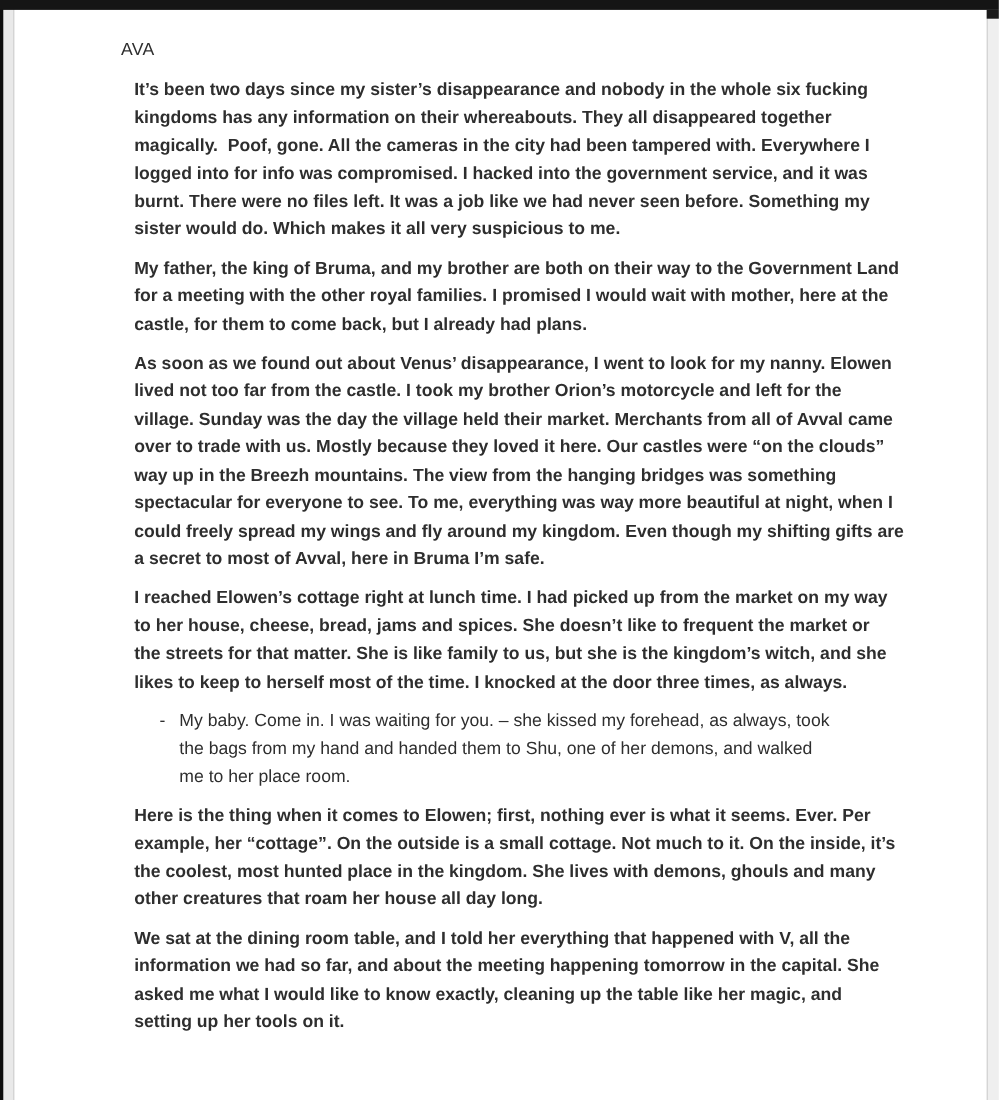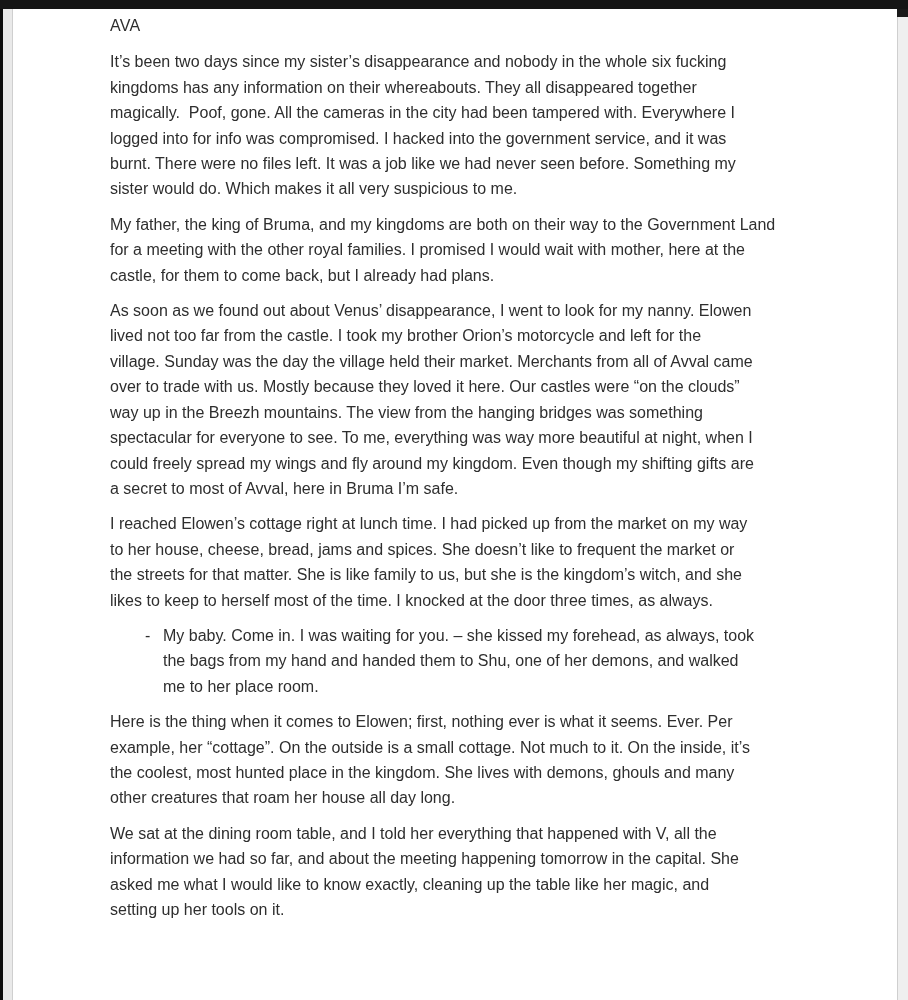--- a/index.html
+++ b/index.html
@@ -48,35 +48,36 @@
     width: 11px;
     margin-left: -1px;
     height: 8px;
     margin-top: 9px;
     background: var(--scroll-thumb, #1a1a1a);
   }
   .page {
     position: absolute;
     left: 110px;
     top: 9px;
-    padding-top: 4px;
+    padding-top: 24px;
     color: var(--text-color, #2e2e2e);
     font-size: 16px;
     line-height: 25.4px;
   }
   .doc-title {
     margin: 0 0 11px 0;
     font-size: 16px;
     font-weight: 400;
     letter-spacing: 0.3px;
     white-space: pre-wrap;
   }
   .para {
-    margin: 0 0 10px 0;
+    margin: 0 0 10px 12px;
     white-space: pre-wrap;
+    font-weight: bold;
   }
   .dialogue-row {
     display: flex;
     padding-left: 35px;
     margin: 0 0 10px 0;
   }
   .dialogue-marker {
     flex: 0 0 18px;
     white-space: pre;
   }
@@ -97,21 +98,21 @@
 
 <div class="page">
   <h1 class="doc-title">AVA</h1>
 
   <p class="para">It’s been two days since my sister’s disappearance and nobody in the whole six fucking
 kingdoms has any information on their whereabouts. They all disappeared together
 magically.  Poof, gone. All the cameras in the city had been tampered with. Everywhere I
 logged into for info was compromised. I hacked into the government service, and it was
 burnt. There were no files left. It was a job like we had never seen before. Something my
 sister would do. Which makes it all very suspicious to me.</p>
-  <p class="para">My father, the king of Bruma, and my kingdoms are both on their way to the Government Land
+  <p class="para">My father, the king of Bruma, and my brother are both on their way to the Government Land
 for a meeting with the other royal families. I promised I would wait with mother, here at the
 castle, for them to come back, but I already had plans.</p>
   <p class="para">As soon as we found out about Venus’ disappearance, I went to look for my nanny. Elowen
 lived not too far from the castle. I took my brother Orion’s motorcycle and left for the
 village. Sunday was the day the village held their market. Merchants from all of Avval came
 over to trade with us. Mostly because they loved it here. Our castles were “on the clouds”
 way up in the Breezh mountains. The view from the hanging bridges was something
 spectacular for everyone to see. To me, everything was way more beautiful at night, when I
 could freely spread my wings and fly around my kingdom. Even though my shifting gifts are
 a secret to most of Avval, here in Bruma I’m safe.</p>

